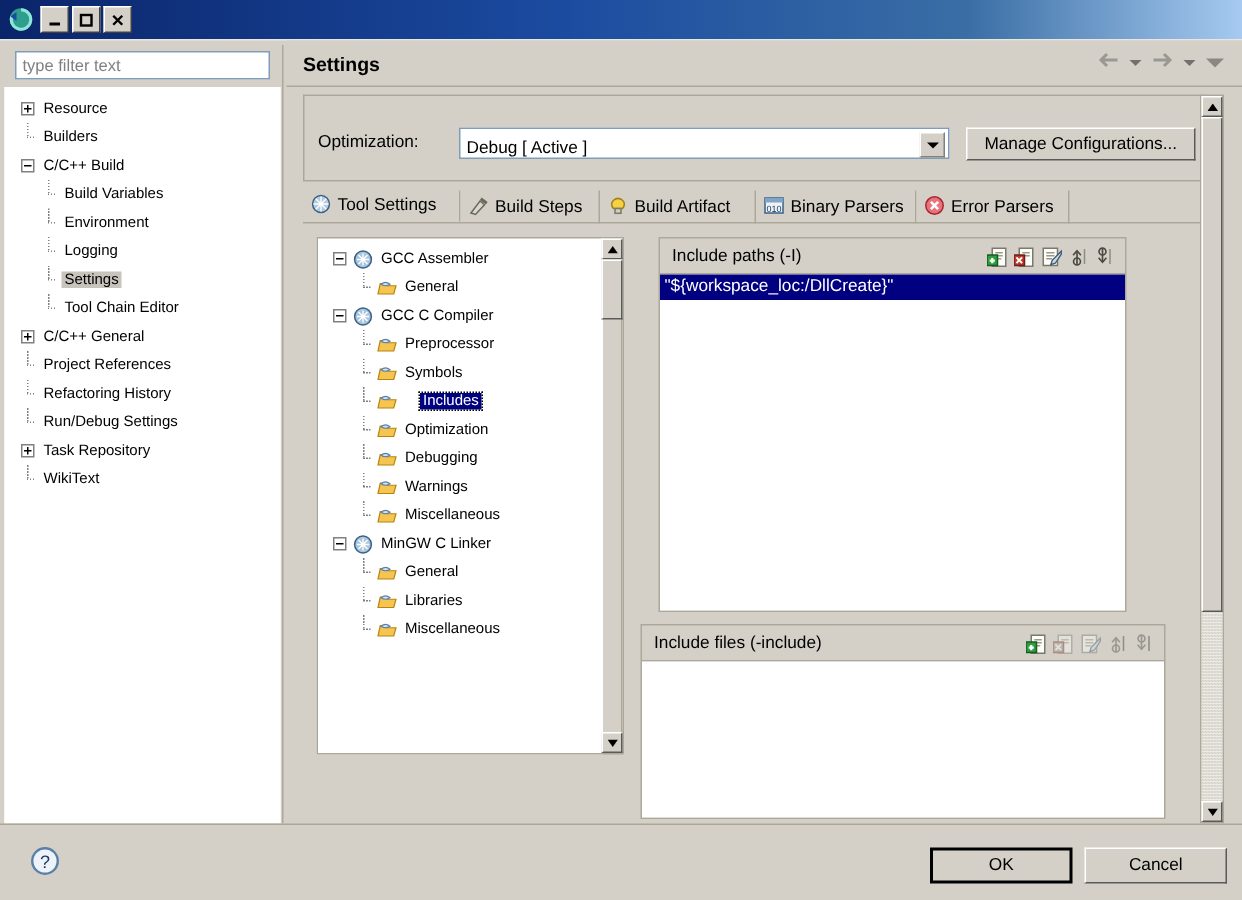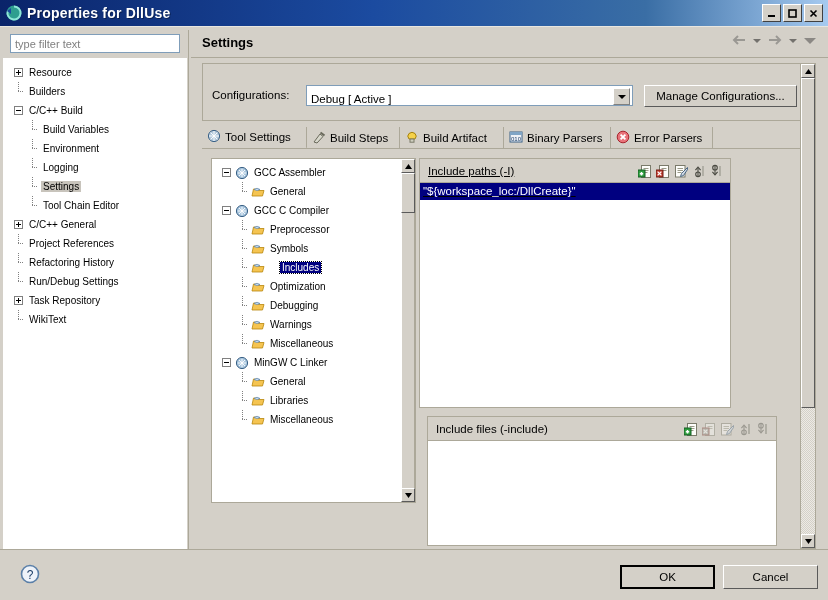--- a/index.html
+++ b/index.html
@@ -232,21 +232,20 @@
 <body>
 
 <div class="titlebar">
   <div class="title-icon">
     <svg width="18" height="18" viewBox="0 0 18 18">
       <circle cx="9" cy="9" r="7.5" fill="#2e9e8f"></circle>
       <path d="M9 2.5a6.5 6.5 0 1 1-6.1 4.3" fill="none" stroke="#8fe6d8" stroke-width="2"></path>
       <path d="M2 7 L6 4 L6 10 Z" fill="#1b4ba0"></path>
     </svg>
   </div>
-  <div class="title-text">Properties for DllUse</div>
   <div class="winbtns">
     <div class="winbtn">
       <svg width="11" height="11" viewBox="0 0 11 11">
           <rect x="2" y="7" width="7" height="2" fill="#000"></rect>
         </svg>
     </div>
     <div class="winbtn">
       <svg width="11" height="11" viewBox="0 0 11 11">
           <rect x="2" y="2" width="7" height="7" fill="none" stroke="#000" stroke-width="1.6"></rect>
         </svg>
@@ -344,21 +343,21 @@
         </span>
         <span class="arrowdown"></span>
         <span class="arrowdown" style="border-top-color:#333;border-left-width:6px;border-right-width:6px;border-top-width:6px;"></span>
       </div>
     </div>
     <div class="hr-head"></div>
 
     <div class="settingsbody">
 
       <div class="cfgbox">
-        <div class="cfglabel">Configurations:</div>
+        <div class="cfglabel">Optimization:</div>
         <div class="cfgcombo">
           <span class="val">Debug  [ Active ]</span>
           <span class="cfgarrow">
             <span class="arrowdown"></span>
           </span>
         </div>
         <div class="btn mgbtn">Manage Configurations...</div>
       </div>
 
       <div class="tabstrip" id="tabstrip">
@@ -552,21 +551,21 @@
             </svg>
         </div>
         <div class="sbthumb" style="top:14px;left:-1px;height:40px;"></div>
         <div class="sbbtn" style="bottom:0;left:-1px;">
           <svg width="7" height="5" viewBox="0 0 7 5">
               <path d="M3.5 5 L0 0 L7 0 Z" fill="#000"></path>
             </svg>
         </div>
       </div>
 
-      <div class="grpbox" style="left:220px; top:95px; width:312px; height:250px;text-decoration:underline;">
+      <div class="grpbox" style="left:240px; top:95px; width:312px; height:250px;">
         <div class="grphead">
           <span class="gt">Include paths (-I)</span>
           <span class="ic-row" id="ip-toolbar">
               <span style="display: inline-flex;">
                 <svg width="14" height="14" viewBox="0 0 14 14">
                   <g opacity="1">
                     <rect x="3.5" y="1.5" width="9" height="12" fill="#fdfdfa" stroke="#7a7a6a"></rect>
                     <path d="M5.5 4.5H10.5M5.5 6.5H10.5M5.5 8.5H9.5" stroke="#9a9a88"></path>
                     <rect x="0" y="6" width="7" height="7" fill="#2f9e3f" stroke="#155c22"></rect>
                     <path d="M3.5 8V11.5M1.8 9.8H5.2" stroke="#fff" stroke-width="1.5"></path>

